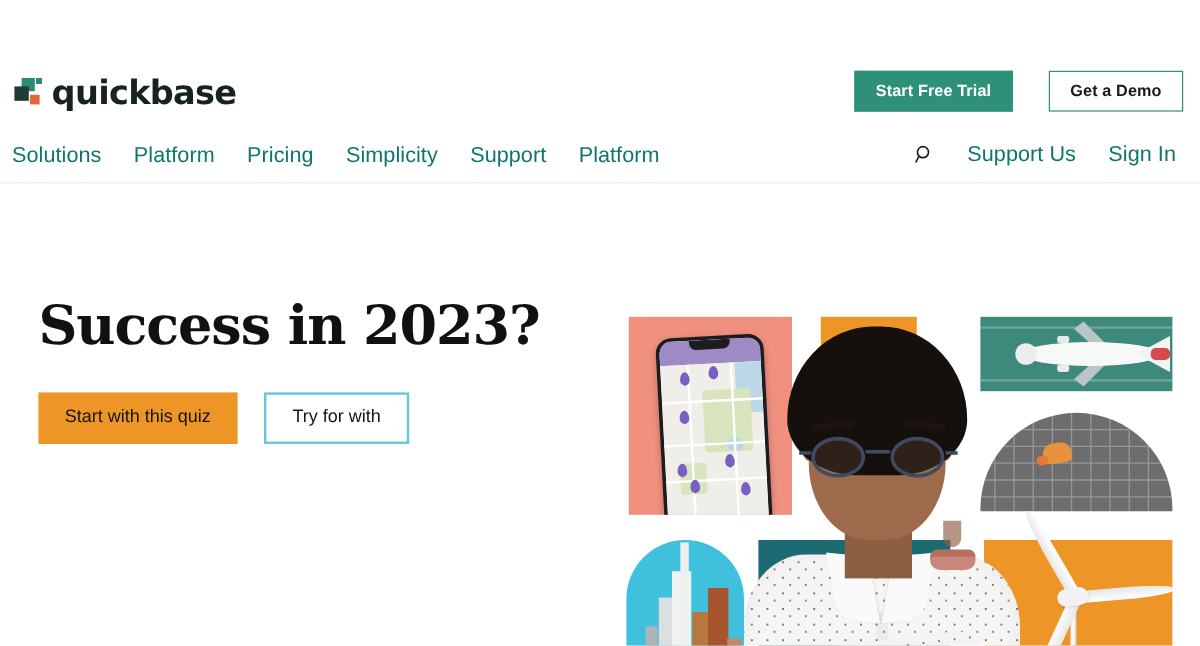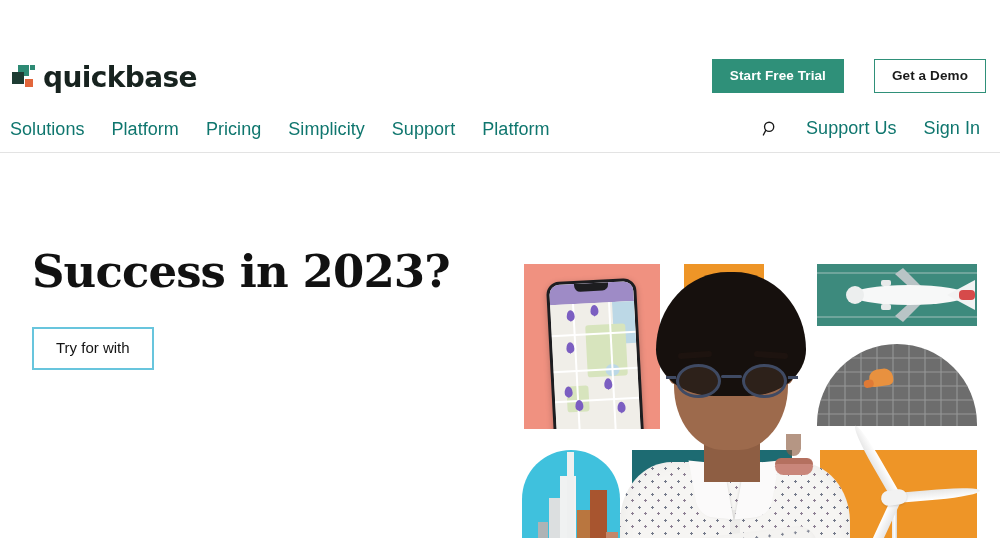--- a/index.html
+++ b/index.html
@@ -295,20 +295,21 @@
     </div>
   </div>
 
   <div class="hero">
 
     <div class="hero-left">
       <h1 class="headline">
         <span>Success in 2023?</span>
       </h1>
       <div class="hero-btns">
+        <button class="btn-quiz">Start with this quiz</button>
         <button class="btn-try">Try for with</button>
       </div>
     </div>
 
     <div class="collage">
 
       <div class="tile t-phone">
         <div class="phone-body">
           <div class="phone-screen">
             <div class="phone-notchbar"></div>

